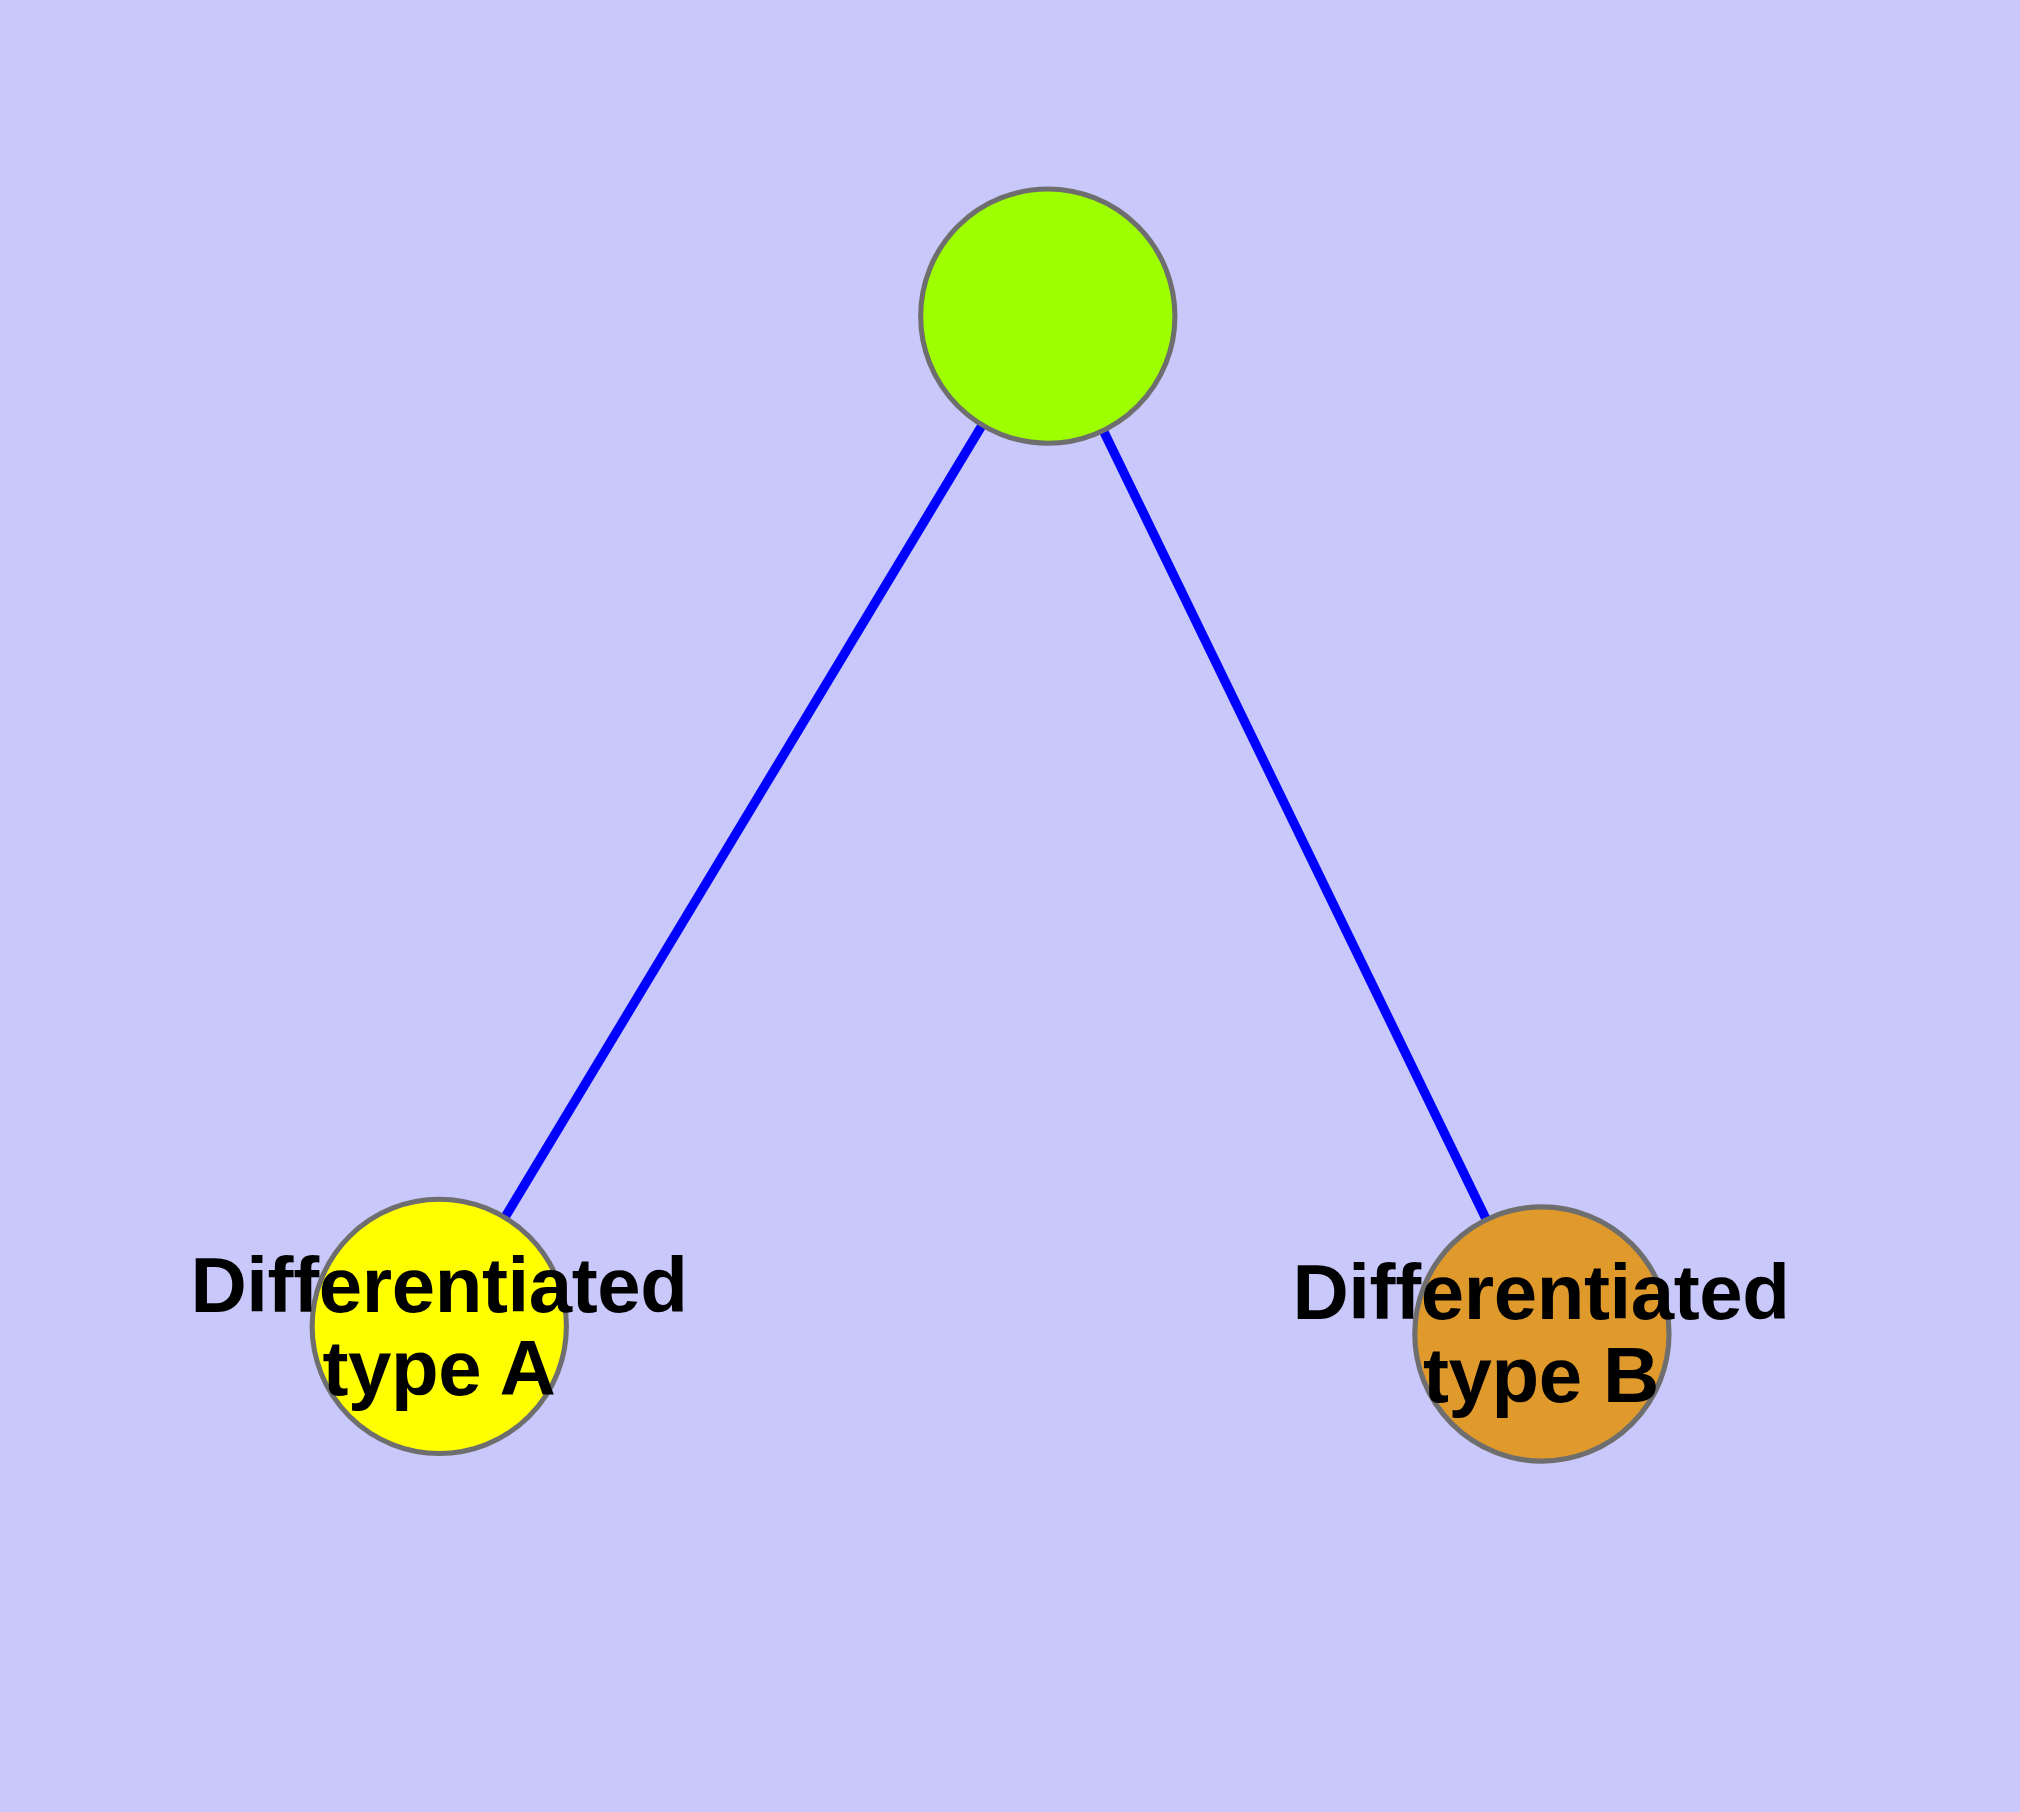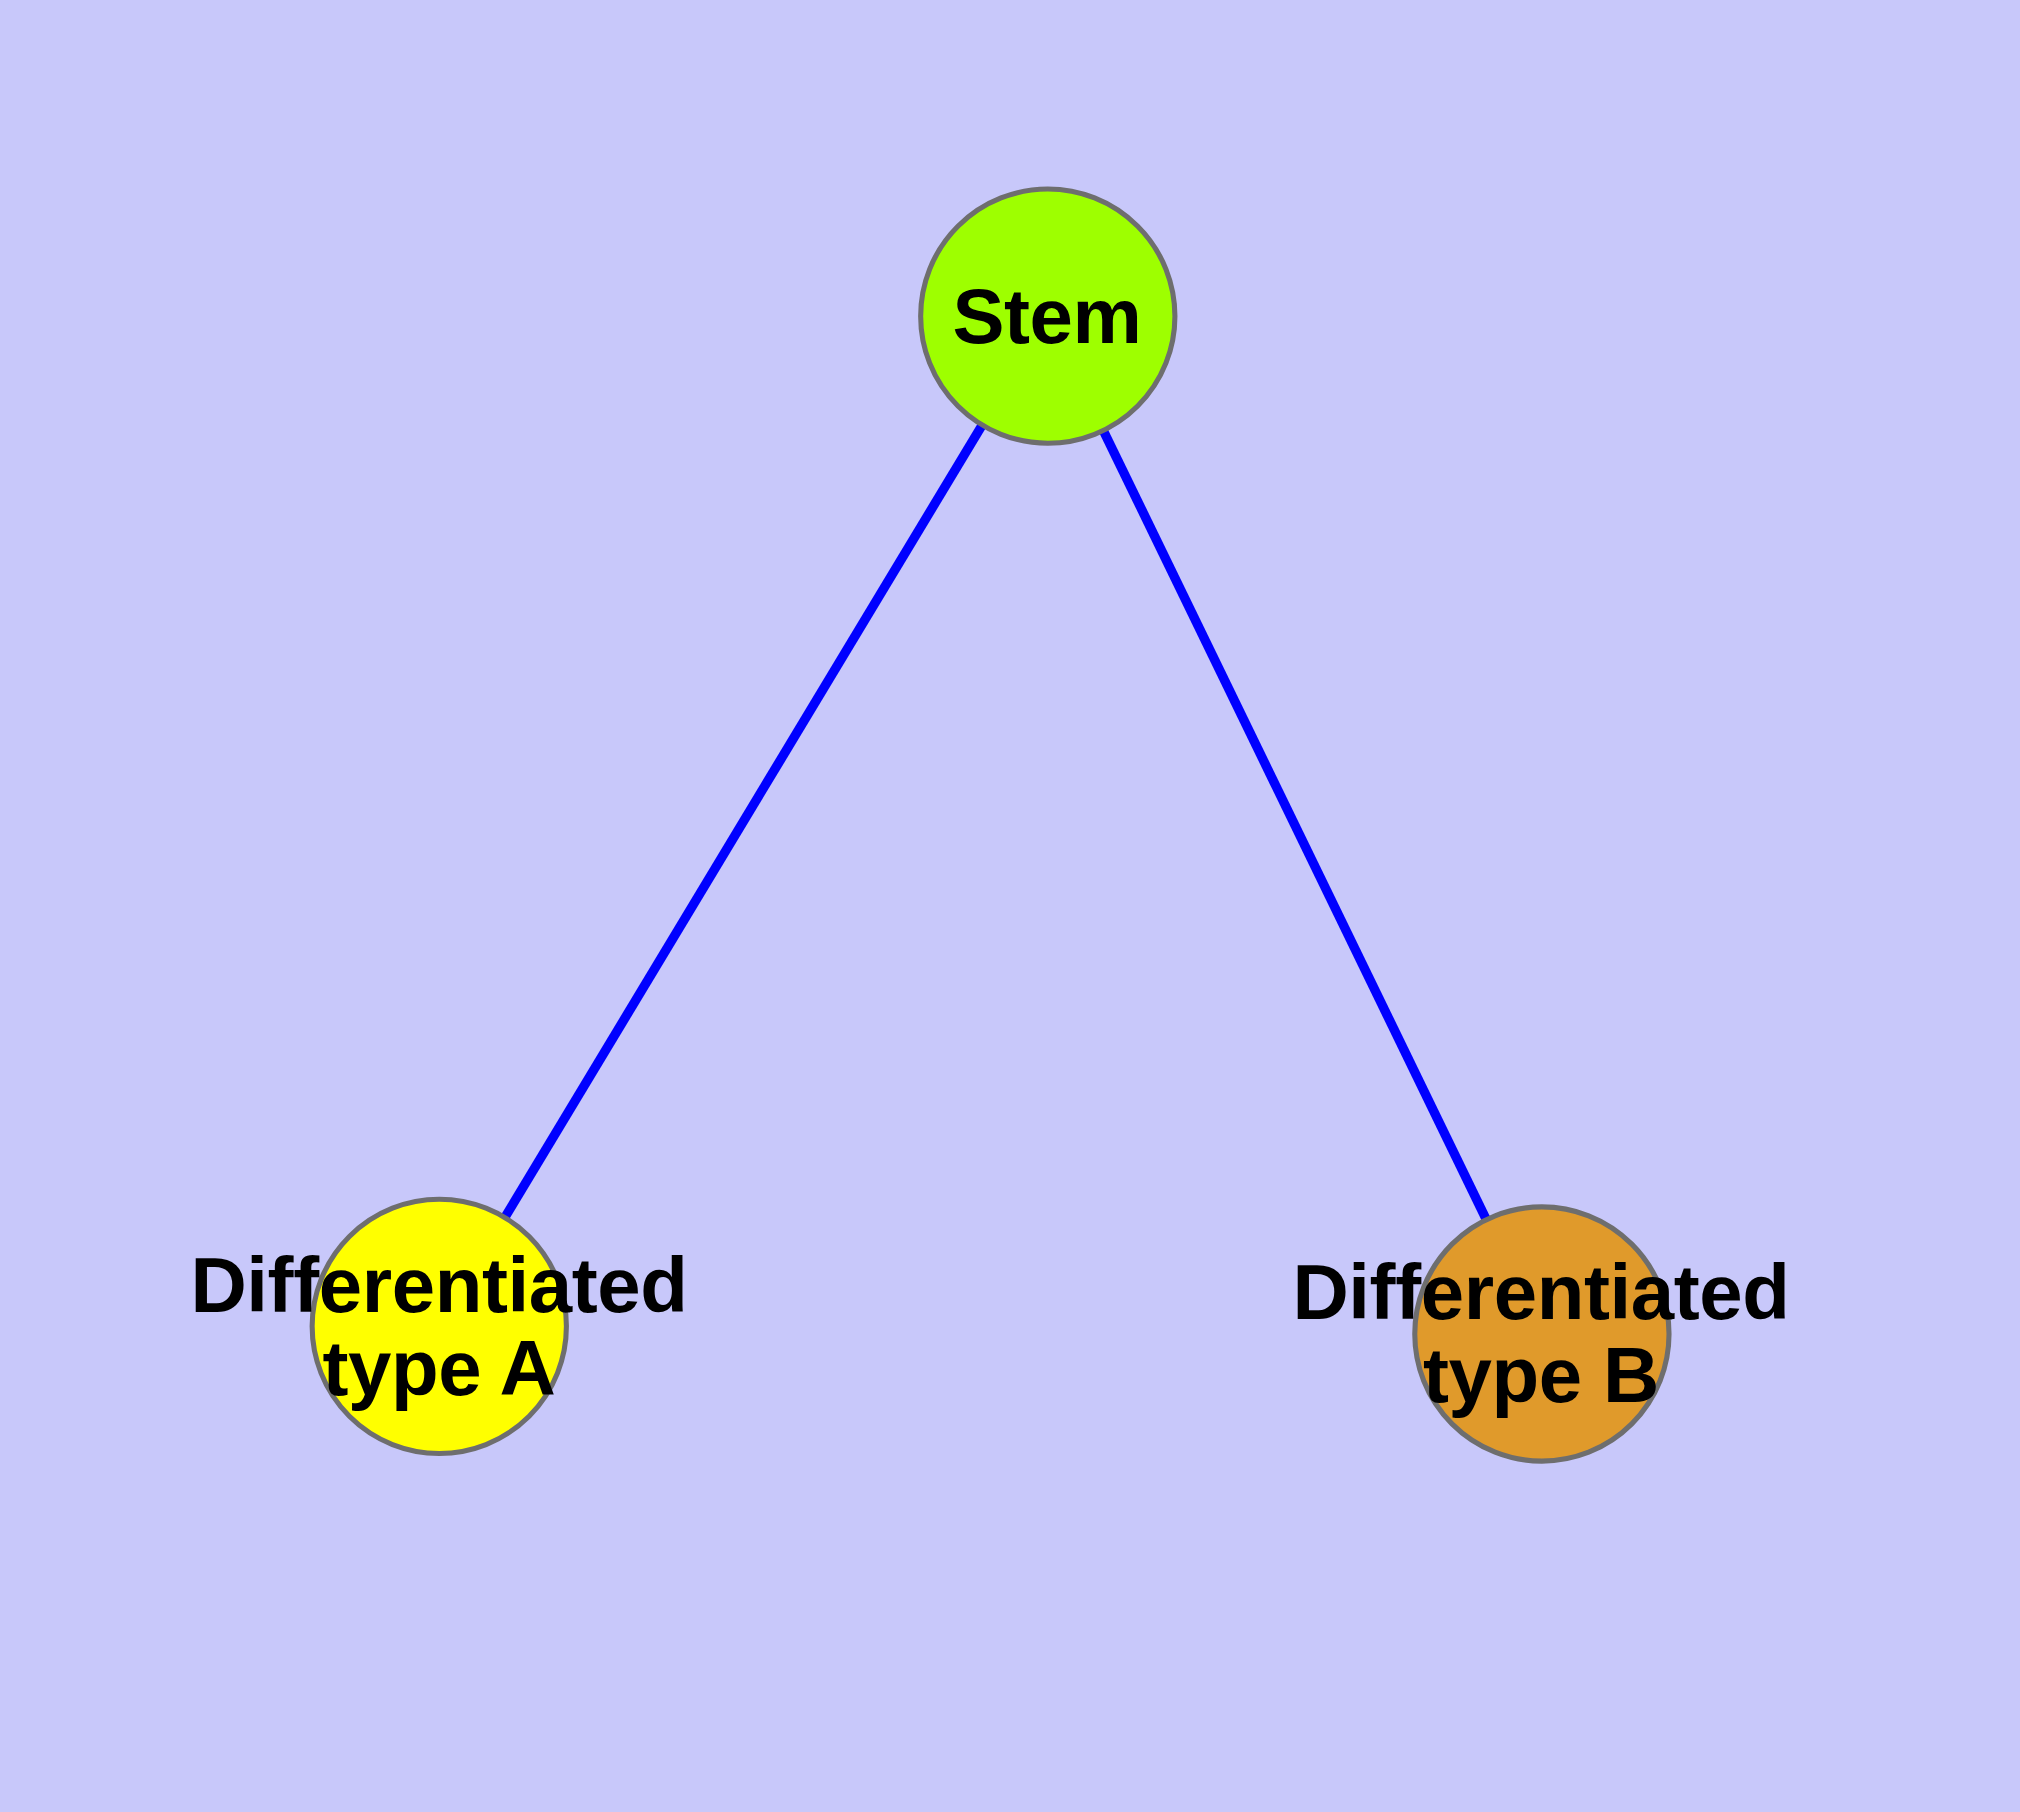--- a/index.html
+++ b/index.html
@@ -73,20 +73,19 @@
         <line x1="1160.6677205597077" y1="498.0641742239948" x2="593.3322794402922" y2="1439.9358257760052" stroke="#0000ff" stroke-width="11" stroke-linecap="butt"></line>
         <line x1="1299.7576388478617" y1="504.34292325262766" x2="1755.2423611521383" y2="1442.6570767473725" stroke="#0000ff" stroke-width="11" stroke-linecap="butt"></line>
       </g>
     <g id="node-layer">
         <circle cx="1236" cy="373" r="150" fill="#9eff00" stroke="#6e6e6e" stroke-width="6"></circle>
         <circle cx="518" cy="1565" r="150" fill="#ffff00" stroke="#6e6e6e" stroke-width="6"></circle>
         <circle cx="1819" cy="1574" r="150" fill="#e09a2b" stroke="#6e6e6e" stroke-width="6"></circle>
       </g>
   </svg>
 
-  <div class="node-label root" id="label-stem" style="color: rgb(0, 0, 0); top: 275px; left: 920px;">Stem</div>
 
   <div class="node-label leaf" id="label-diffA" style="color: rgb(0, 0, 0); top: 1244px; left: -32px;">Differentiated<br>type A</div>
 
   <div class="node-label leaf" id="label-diffB" style="color: rgb(0, 0, 0); top: 1251px; left: 1070px;">Differentiated<br>type B</div>
 
 </div>
 
 
 </body></html>

